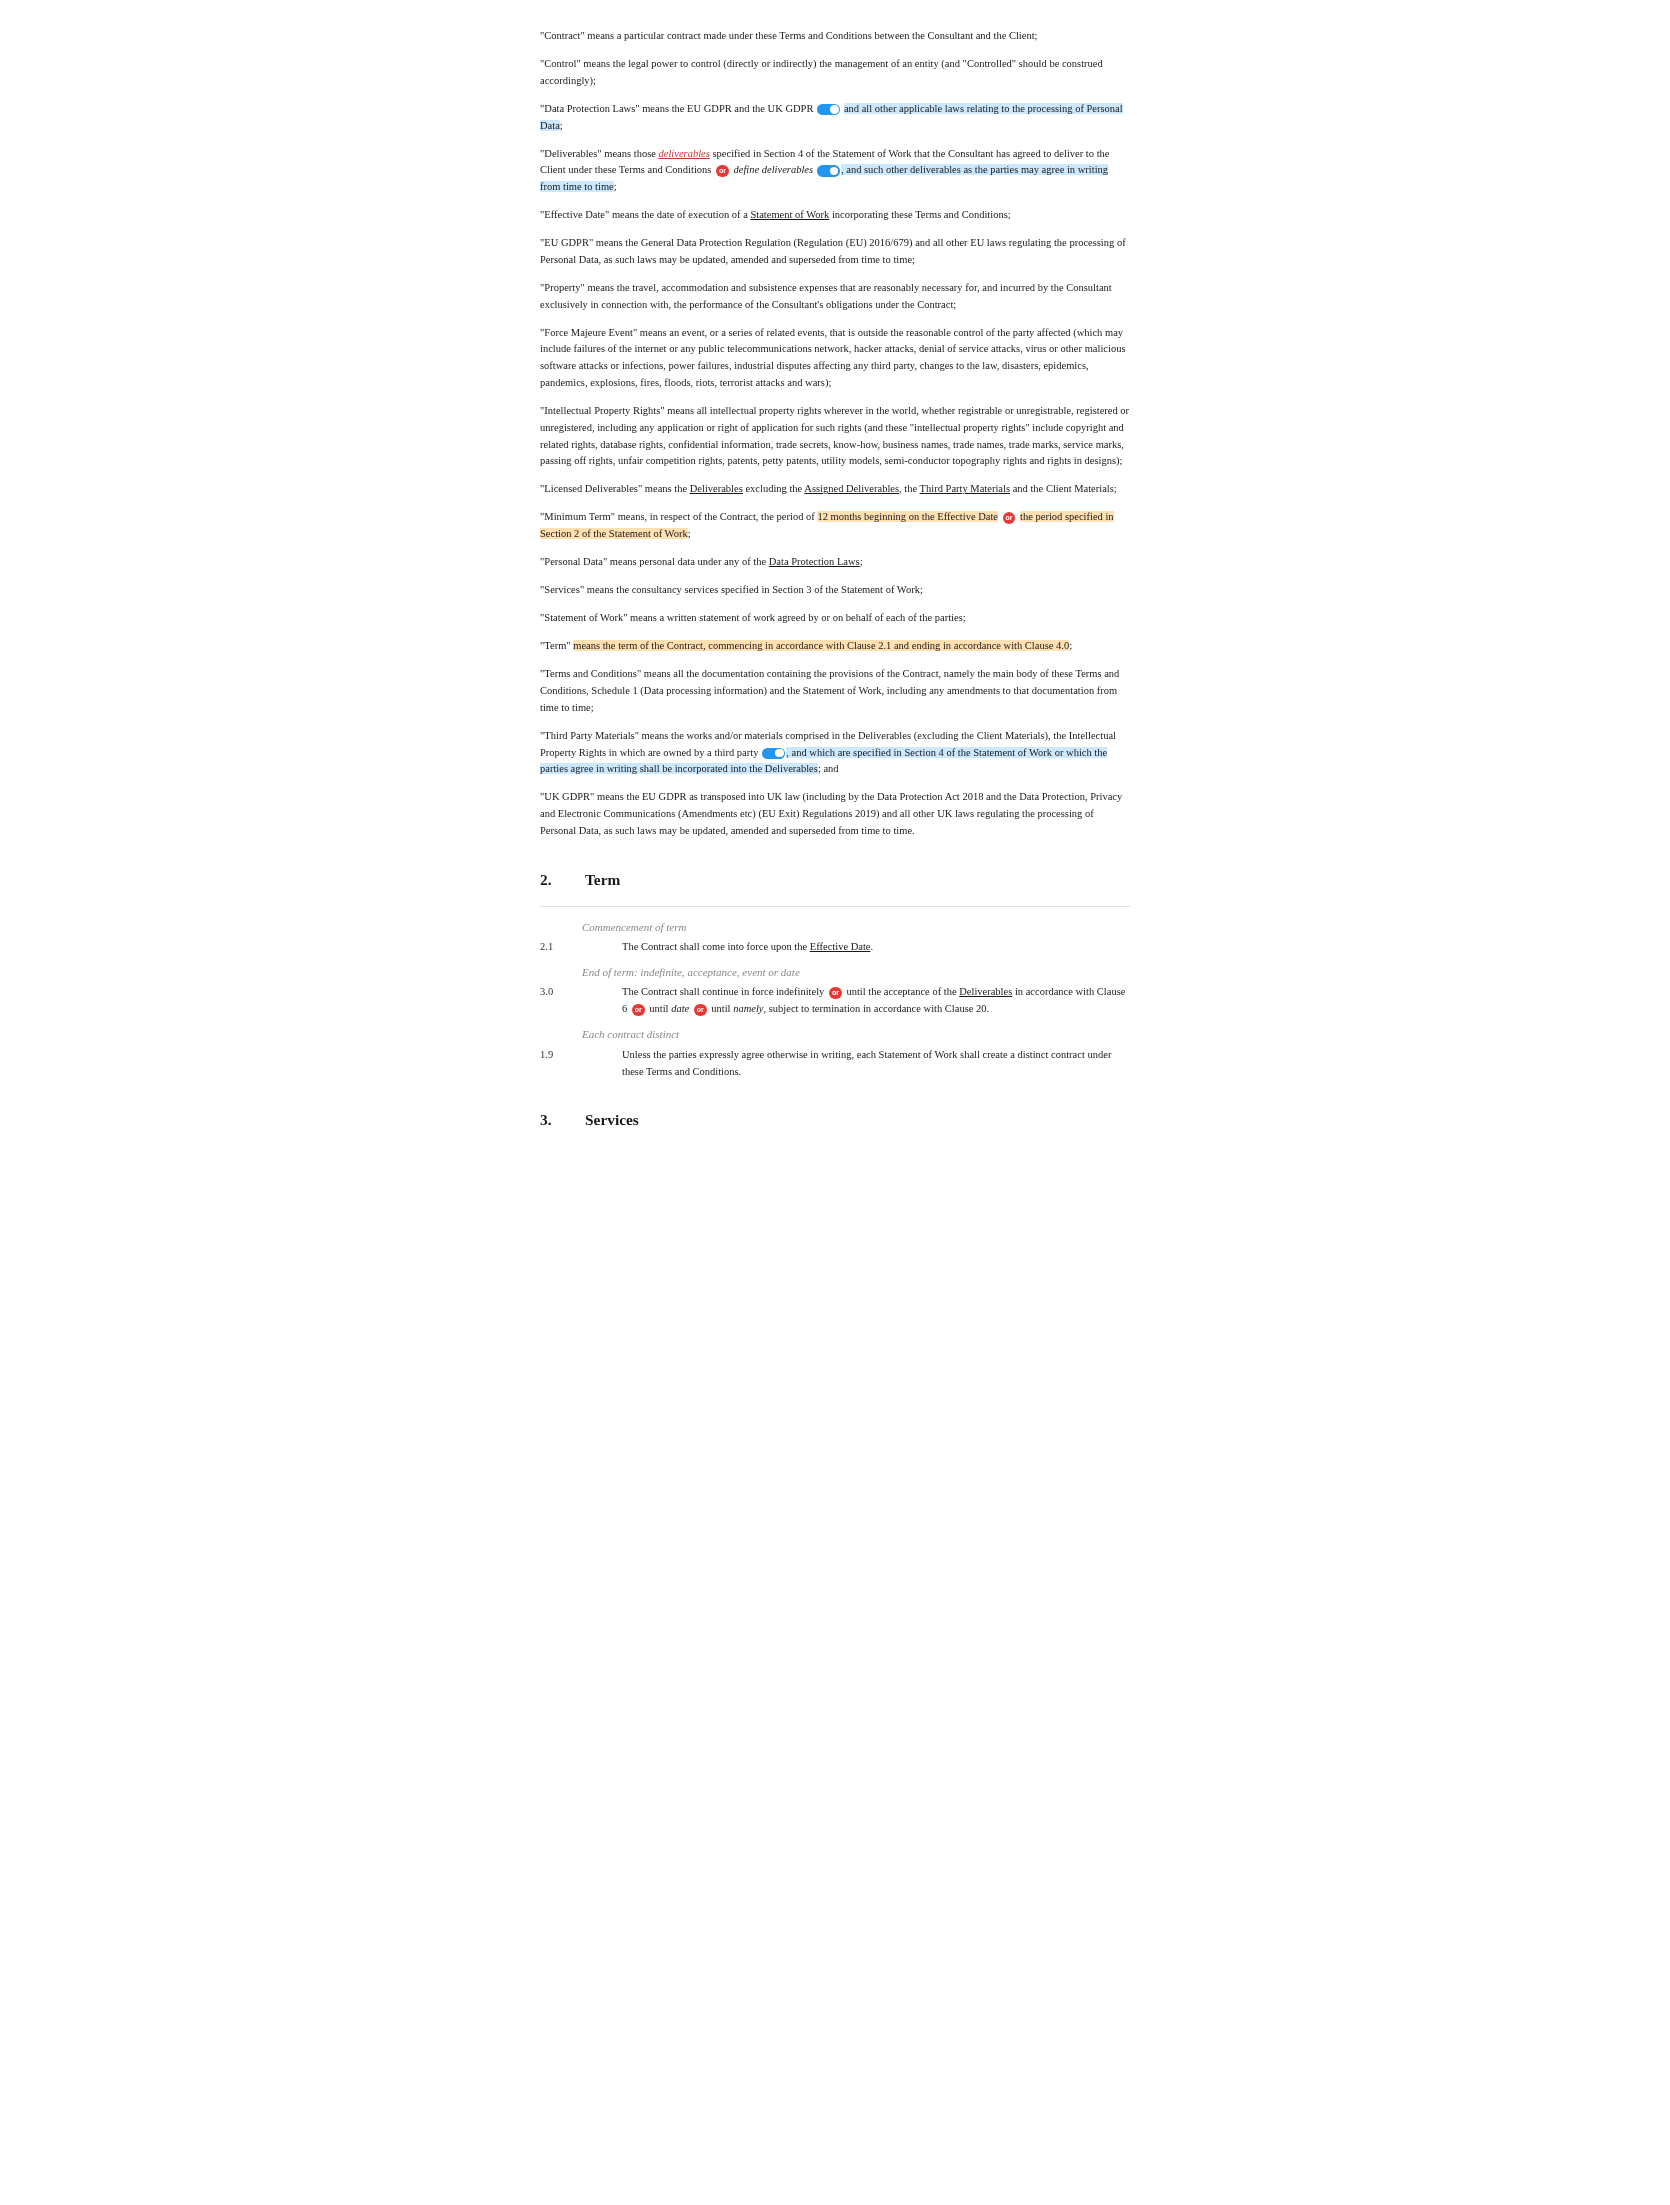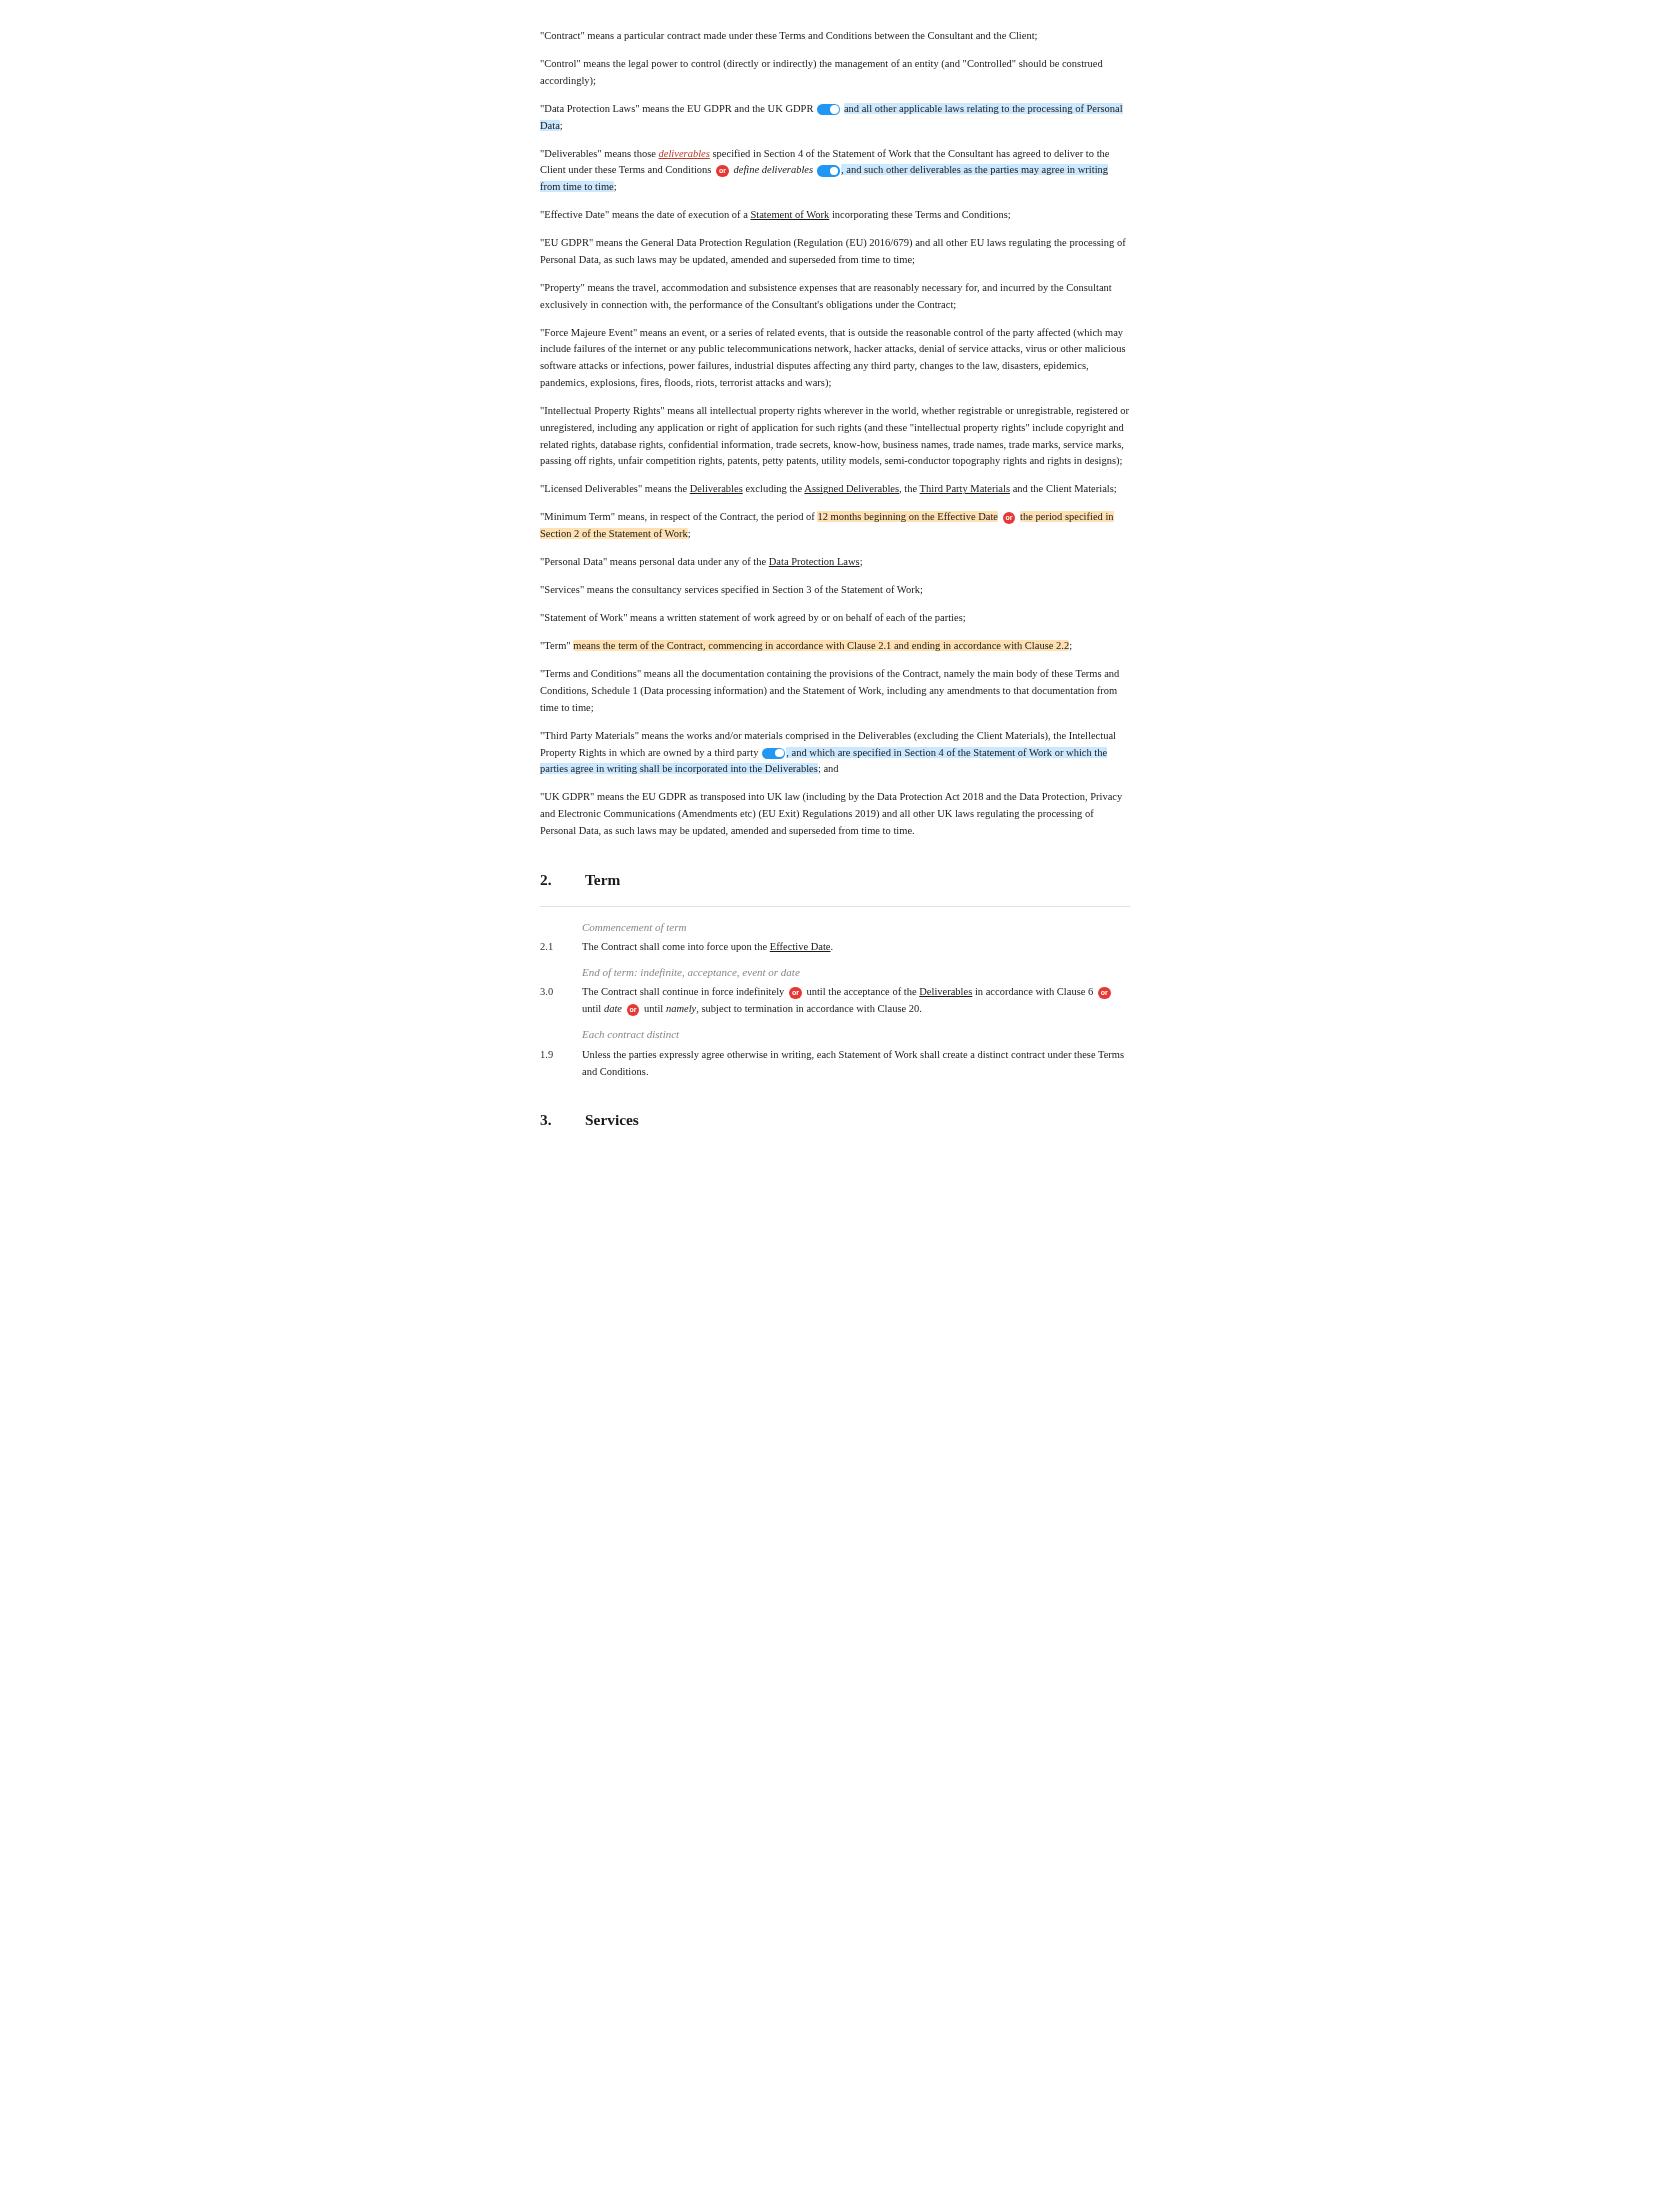--- a/index.html
+++ b/index.html
@@ -78,20 +78,21 @@
     }
     .section-number {
       font-size: 15.4px;
       font-weight: bold;
       min-width: 28px;
     }
     .clause-block {
       display: flex;
       margin-bottom: 5.6px;
       align-items: flex-start;
+      gap: 40px;
     }
     .clause-number {
       min-width: 42px;
       font-size: 10.5px;
       color: #333;
       padding-top: 0;
     }
     .clause-text {
       flex: 1;
       font-size: 10.5px;
@@ -172,21 +173,21 @@
 
 <p class="definition-block">
   "<strong>Services</strong>" means the consultancy services specified in Section 3 of the Statement of Work;
 </p>
 
 <p class="definition-block">
   "<strong>Statement of Work</strong>" means a written statement of work agreed by or on behalf of each of the parties;
 </p>
 
 <p class="definition-block">
-  "<strong>Term</strong>" <span class="highlight-orange">means the term of the Contract, commencing in accordance with Clause 2.1 and ending in accordance with Clause 2.2</span>;
+  "<strong>Term</strong>" <span class="highlight-orange">means the term of the Contract, commencing in accordance with Clause 2.1 and ending in accordance with Clause 4.0</span>;
 </p>
 
 <p class="definition-block">
   "<strong>Terms and Conditions</strong>" means all the documentation containing the provisions of the Contract, namely the main body of these Terms and Conditions, Schedule 1 (Data processing information) and the Statement of Work, including any amendments to that documentation from time to time;
 </p>
 
 <p class="definition-block">
   "<strong>Third Party Materials</strong>" means the works and/or materials comprised in the Deliverables (excluding the Client Materials), the Intellectual Property Rights in which are owned by a third party <span class="toggle-switch">
       <span class="toggle-track">
         <span class="toggle-thumb"></span>

